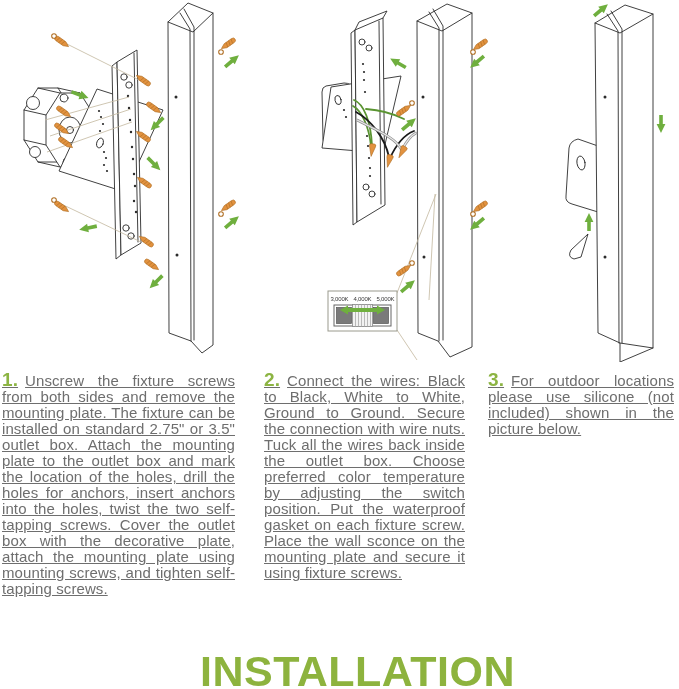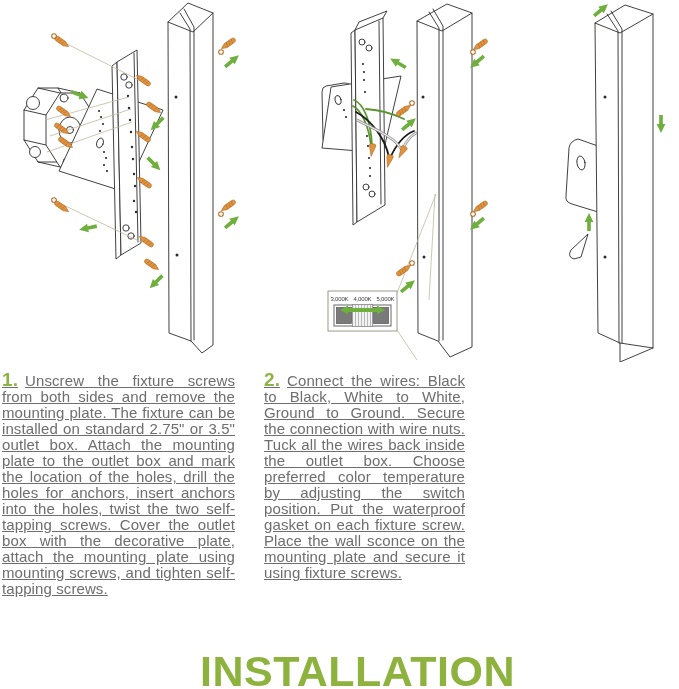--- a/index.html
+++ b/index.html
@@ -245,15 +245,18 @@
   </svg>
 
   <div class="step" style="left:2px;width:233px">
     <span class="num">1.</span><span>Unscrew the fixture screws from both sides and remove the mounting plate. The fixture can be installed on standard 2.75" or 3.5" outlet box. Attach the mounting plate to the outlet box and mark the location of the holes, drill the holes for anchors, insert anchors into the holes, twist the two self-tapping screws. Cover the outlet box with the decorative plate, attach the mounting plate using mounting screws, and tighten self-tapping screws.</span>
   </div>
 
   <div class="step" style="left:264px;width:201px">
     <span class="num">2.</span><span>Connect the wires: Black to Black, White to White, Ground to Ground. Secure the connection with wire nuts. Tuck all the wires back inside the outlet box. Choose preferred color temperature by adjusting the switch position. Put the waterproof gasket on each fixture screw. Place the wall sconce on the mounting plate and secure it using fixture screws.</span>
   </div>
 
+  <div class="step" style="left:488px;width:186px">
+    <span class="num">3.</span><span>For outdoor locations please use silicone (not included) shown in the picture below.</span>
+  </div>
 
   <div class="title">INSTALLATION</div>
 </div>
 
 </body></html>

